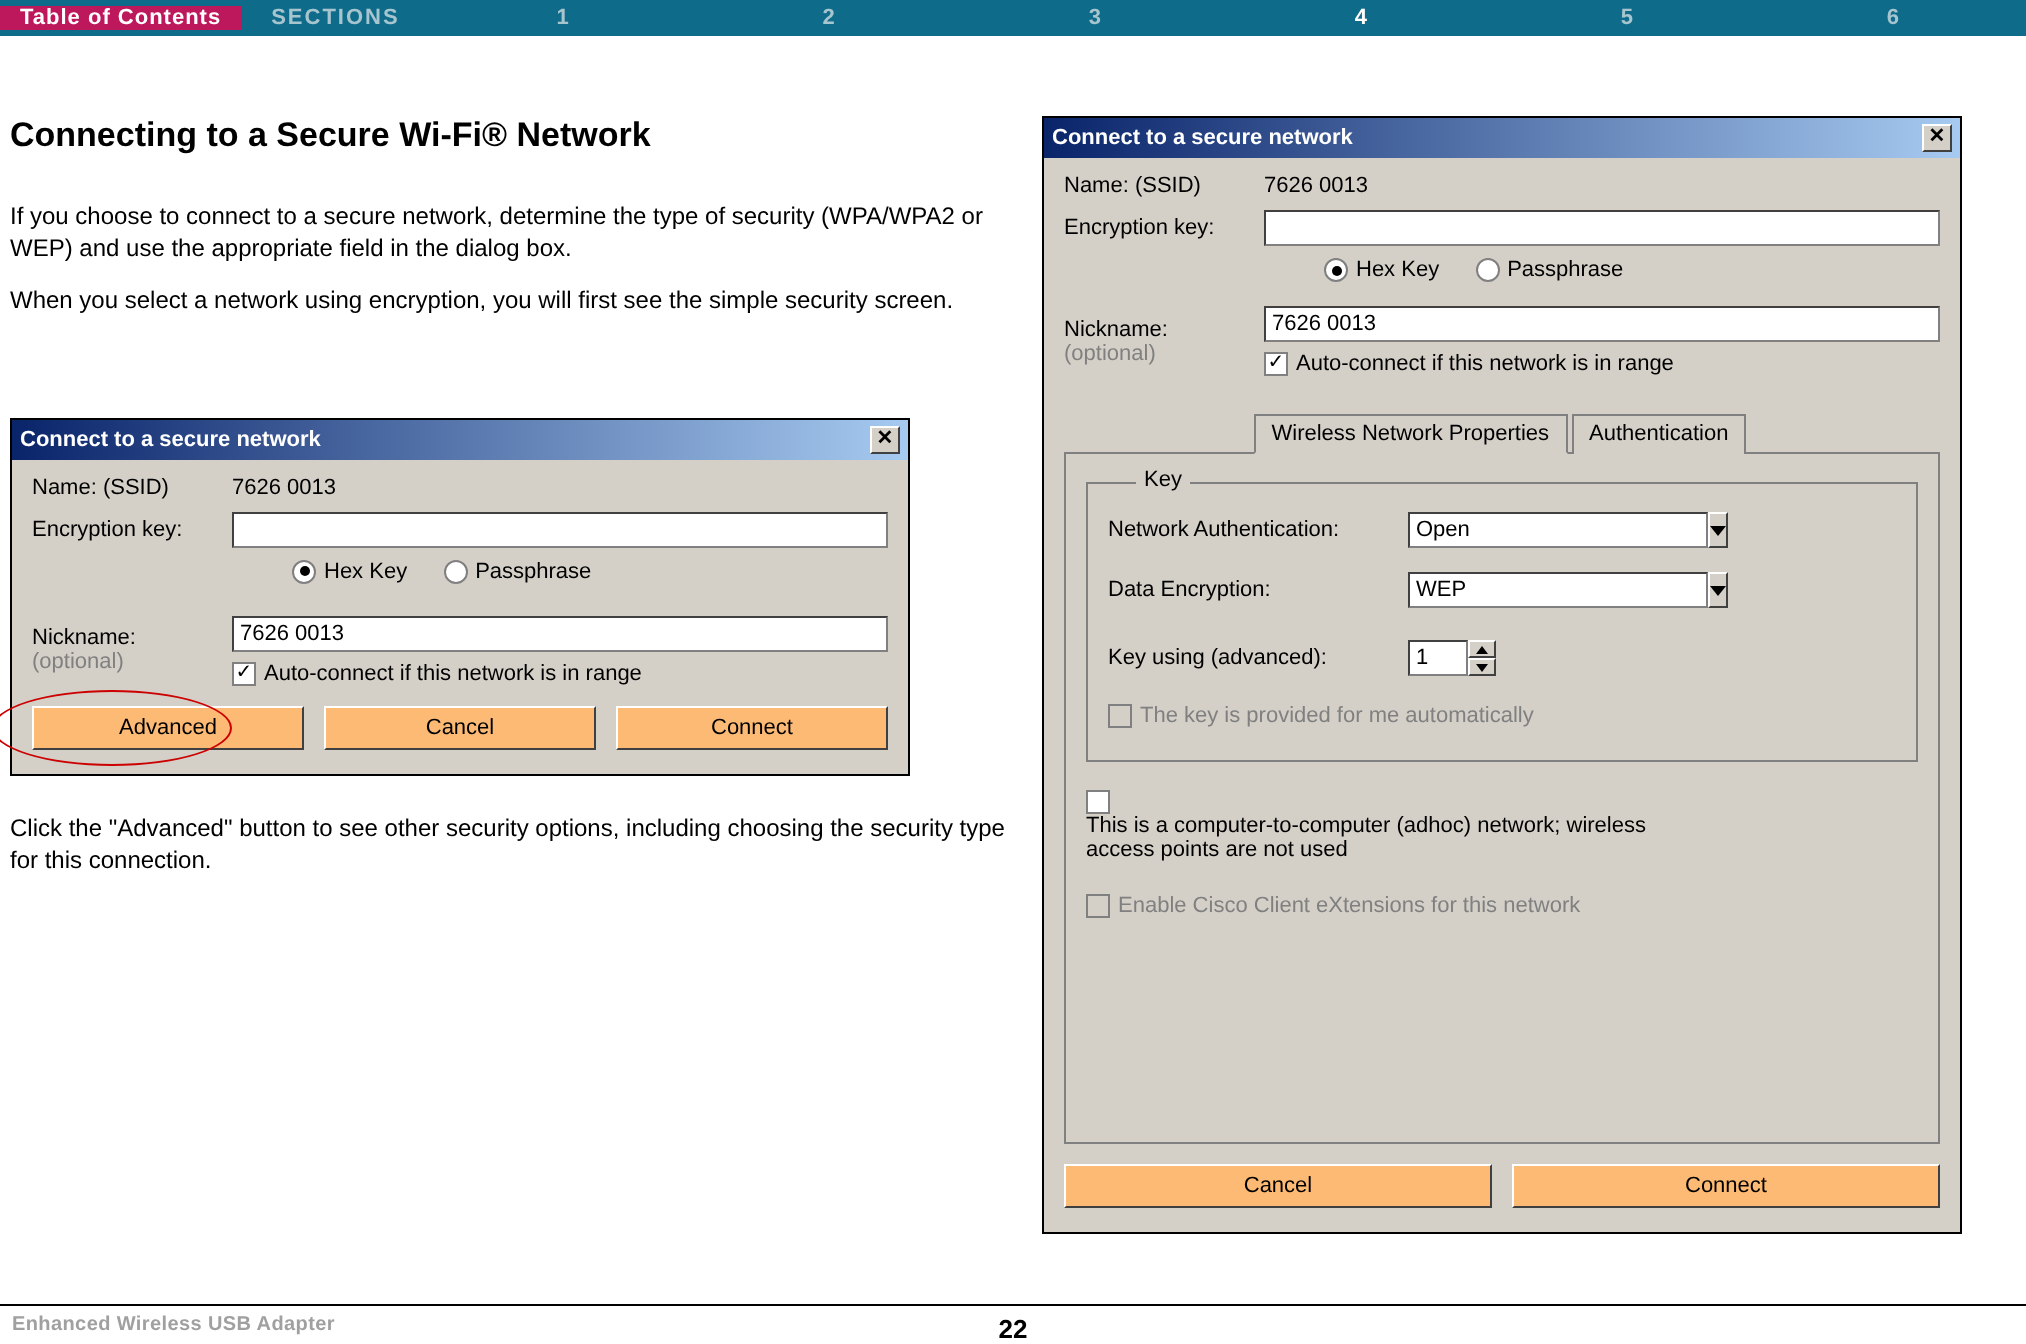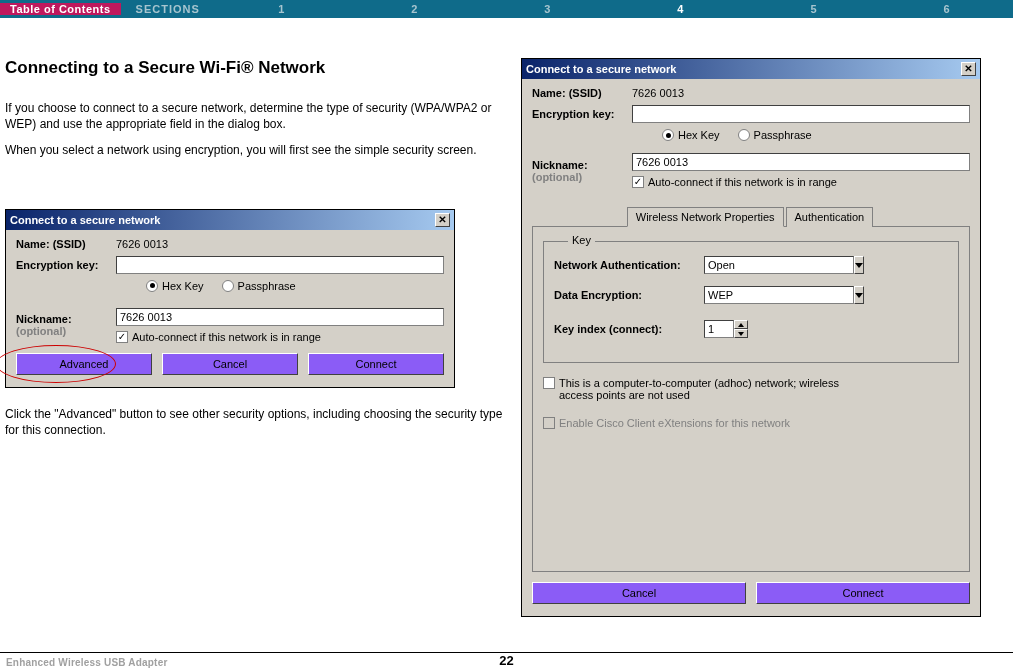--- a/index.html
+++ b/index.html
@@ -17,53 +17,53 @@
   .para { font-size: 12px; line-height: 1.35; margin-bottom: 10px; }
 
   
   .dialog { background: #d4d0c8; border: 1px solid #000; position: relative; font-family: Tahoma, Arial, sans-serif; font-size: 11px; }
   .titlebar { background: linear-gradient(to right, #0a246a, #a6caf0); color: #fff; padding: 3px 4px; font-weight: bold; display: flex; align-items: center; }
   .titlebar .spacer { flex: 1; }
   .closebtn { background: #d4d0c8; border: 1px solid #fff; border-right-color: #404040; border-bottom-color: #404040; width: 15px; height: 14px; text-align: center; line-height: 11px; font-family: Arial; font-size: 10px; font-weight: bold; color: #000; cursor: pointer; }
 
   .dlgbody { padding: 8px 10px 12px 10px; }
   .row { display: flex; align-items: center; margin-bottom: 6px; }
-  .lbl { width: 100px; font-weight: bold; }
+  .lbl { width: 100px; }
   .val { flex: 1; }
   .txtinput { background: #fff; border: 1px solid #808080; border-top-color: #404040; border-left-color: #404040; height: 18px; padding: 1px 3px; font-family: Tahoma, Arial; font-size: 11px; }
   .radio { display: inline-flex; align-items: center; margin-right: 18px; }
   .radio-dot { width: 12px; height: 12px; border: 1px solid #808080; border-radius: 50%; background: #fff; margin-right: 4px; display: inline-flex; align-items: center; justify-content: center; }
   .radio-dot.sel::after { content: ""; width: 5px; height: 5px; border-radius: 50%; background: #000; }
   .checkbox { width: 12px; height: 12px; border: 1px solid #808080; background: #fff; display: inline-flex; align-items: center; justify-content: center; margin-right: 4px; flex-shrink: 0; }
   .checkbox.sel::after { content: "✓"; font-size: 10px; line-height: 10px; color: #000; }
   .checkbox.disabled { background: #d4d0c8; }
   .optional { color: #808080; }
   .btnrow { display: flex; gap: 10px; margin-top: 10px; }
-  .winbtn { flex: 1; background: #8b5cf6; border: 1px solid #fff; border-right-color: #404040; border-bottom-color: #404040; height: 22px; text-align: center; line-height: 20px; font-family: Tahoma, Arial; font-size: 11px; cursor: pointer; }
+  .winbtn { flex: 1; background: #fdba74; border: 1px solid #fff; border-right-color: #404040; border-bottom-color: #404040; height: 22px; text-align: center; line-height: 20px; font-family: Tahoma, Arial; font-size: 11px; cursor: pointer; }
   .ellipse { position: absolute; border: 1px solid #cc0000; border-radius: 50%; width: 120px; height: 38px; pointer-events: none; }
 
   .rightcol { width: 460px; }
   .tabstrip { display: flex; border-bottom: 1px solid #808080; margin-bottom: 0; justify-content: center; }
   .tab { padding: 3px 8px; border: 1px solid #808080; border-bottom: none; background: #d4d0c8; position: relative; top: 1px; margin-right: 2px; }
   .tab.active { background: #d4d0c8; border-bottom: 1px solid #d4d0c8; z-index: 1; }
   .tabpane { border: 1px solid #808080; border-top: none; padding: 14px 10px; height: 345px; position: relative; }
   .groupbox { border: 1px solid #808080; padding: 14px 10px 10px 10px; position: relative; margin-bottom: 14px; }
   .groupbox .legend { position: absolute; top: -8px; left: 24px; background: #d4d0c8; padding: 0 4px; }
   .combo { display: flex; }
   .combo .txtinput { flex: 1; }
   .combobtn { width: 16px; height: 18px; background: #d4d0c8; border: 1px solid #fff; border-right-color: #404040; border-bottom-color: #404040; display: flex; align-items: center; justify-content: center; }
   .combobtn::after { content: ""; border-left: 4px solid transparent; border-right: 4px solid transparent; border-top: 5px solid #000; }
   .spinner { display: flex; }
   .spinbtns { display: flex; flex-direction: column; }
   .spinbtn { width: 14px; height: 9px; background: #d4d0c8; border: 1px solid #fff; border-right-color: #404040; border-bottom-color: #404040; display: flex; align-items: center; justify-content: center; }
   .spinbtn.up::after { content: ""; border-left: 3px solid transparent; border-right: 3px solid transparent; border-bottom: 4px solid #000; }
   .spinbtn.dn::after { content: ""; border-left: 3px solid transparent; border-right: 3px solid transparent; border-top: 4px solid #000; }
   .disabled-text { color: #808080; }
 
-  .footer { position: absolute; bottom: 0; left: 0; right: 0; border-top: 1px solid #000; padding: 4px 6px; display: flex; align-items: flex-end; }
+  .footer { position: absolute; bottom: 0; left: 0; right: 0; border-top: 1px solid #000; padding: 4px 6px; display: flex; align-items: flex-start; }
   .footer .prod { color: #a0a0a0; font-weight: bold; font-size: 10px; letter-spacing: 0.2px; }
   .footer .pagenum { position: absolute; left: 50%; transform: translateX(-50%); font-weight: bold; font-size: 13px; }
 </style>
 </head>
 <body>
 
 <div class="nav">
   <div class="toc">Table of Contents</div>
   <div class="sections">SECTIONS</div>
   <div class="num">1</div>
@@ -193,33 +193,37 @@
             <div style="height:6px"></div>
             <div class="row">
               <div class="lbl" style="width:150px">Data Encryption:</div>
               <div class="combo" style="width:130px">
                 <input class="txtinput" style="flex: 1 1 0%;" value="WEP">
                 <div class="combobtn"></div>
               </div>
             </div>
             <div style="height:10px"></div>
             <div class="row">
-              <div class="lbl" style="width:150px">Key index (connect):</div>
+              <div class="lbl" style="width:150px">Key using (advanced):</div>
               <div class="spinner">
                 <input class="txtinput" style="width: 30px;" value="1">
                 <div class="spinbtns">
                   <div class="spinbtn up"></div>
                   <div class="spinbtn dn"></div>
                 </div>
               </div>
             </div>
             <div style="height:8px"></div>
-          </div>
-
-          <div class="row" style="align-items:flex-start;">
+            <div class="row">
+              <span class="checkbox disabled"></span>
+              <span class="disabled-text">The key is provided for me automatically</span>
+            </div>
+          </div>
+
+          <div class="row" style="align-items:flex-start;flex-direction:column;">
             <span class="checkbox"></span>
             <span style="max-width:280px">This is a computer-to-computer (adhoc) network; wireless access points are not used</span>
           </div>
           <div style="height:10px"></div>
           <div class="row">
             <span class="checkbox disabled"></span>
             <span class="disabled-text">Enable Cisco Client eXtensions for this network</span>
           </div>
         </div>
 

